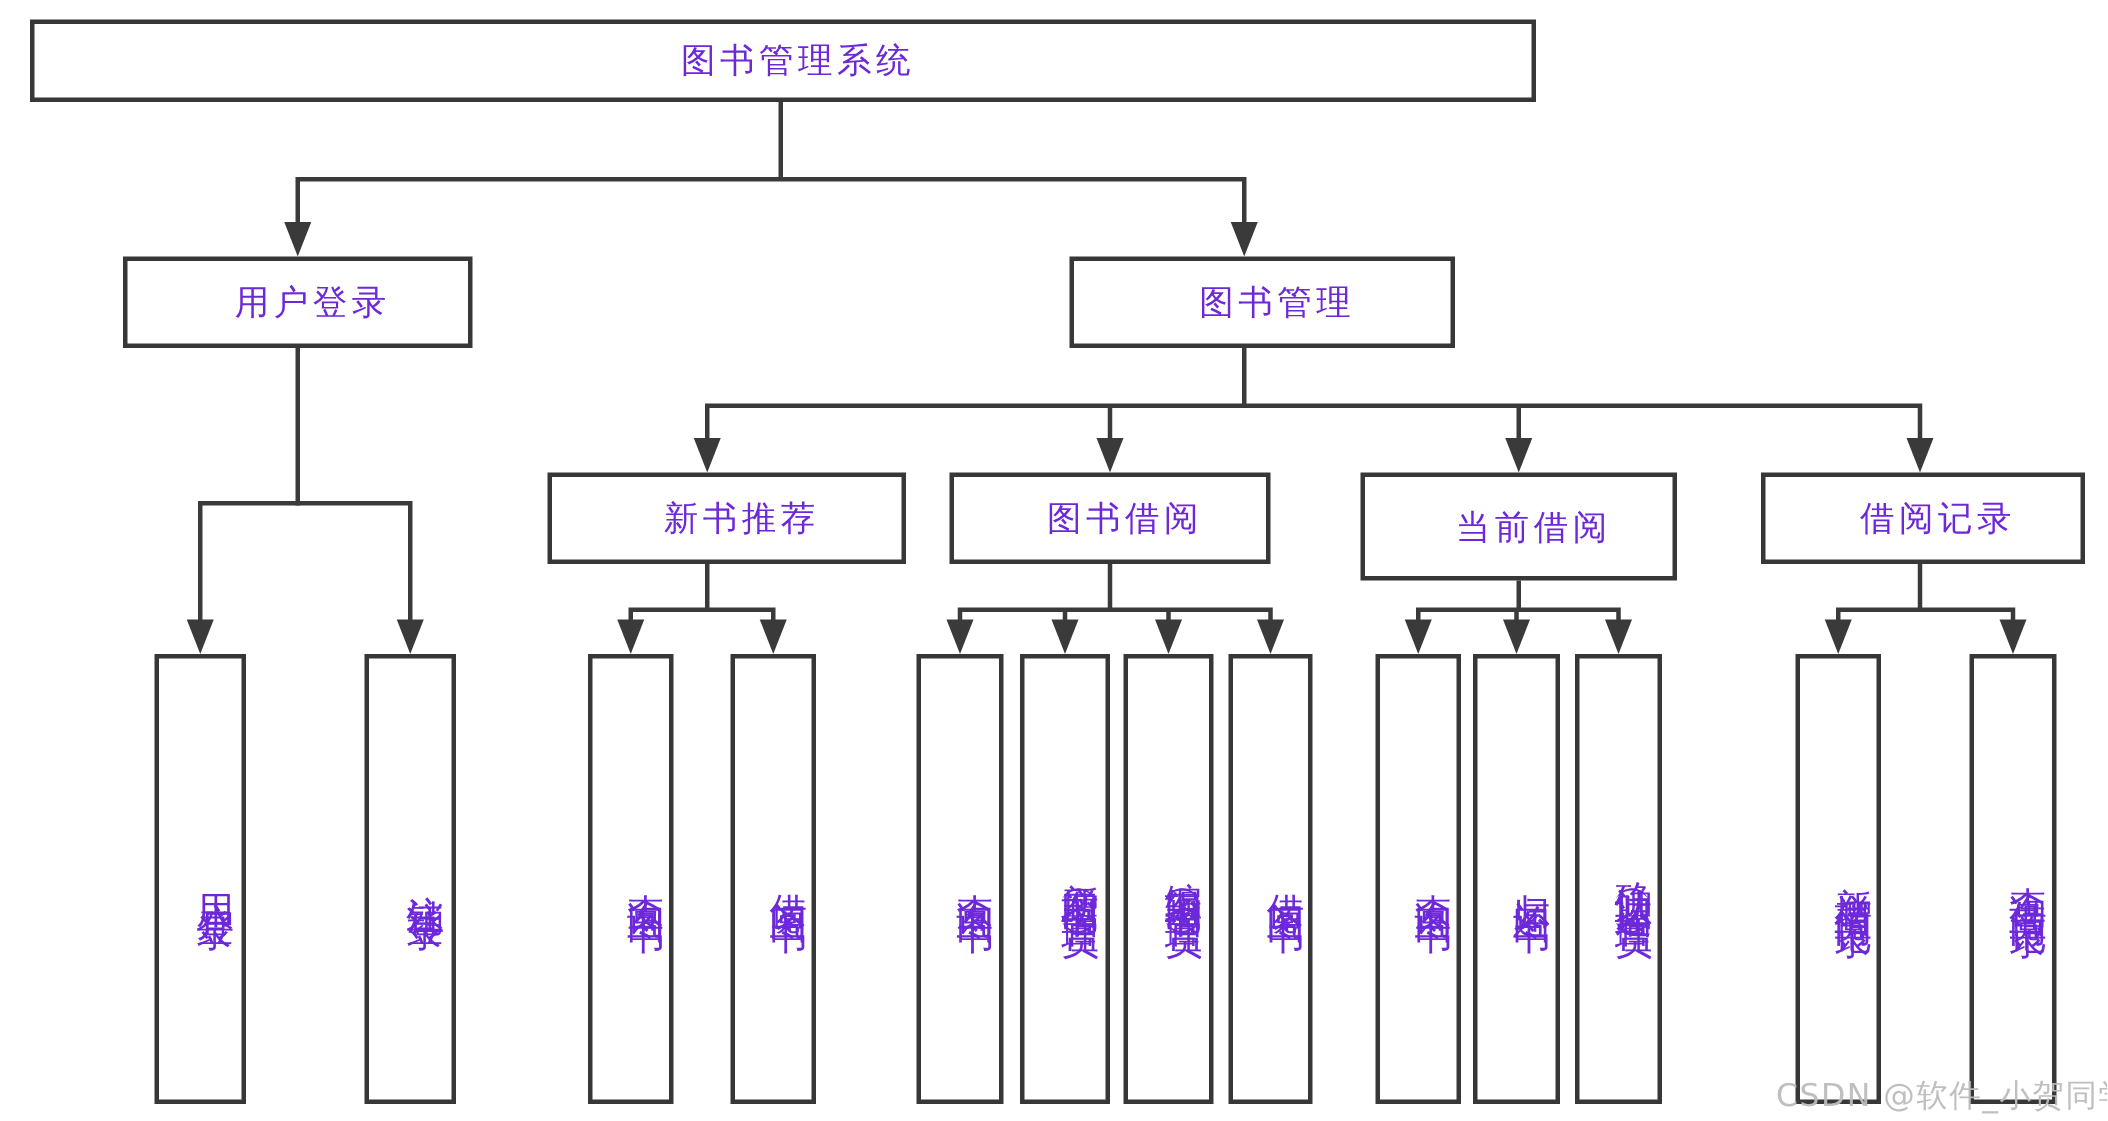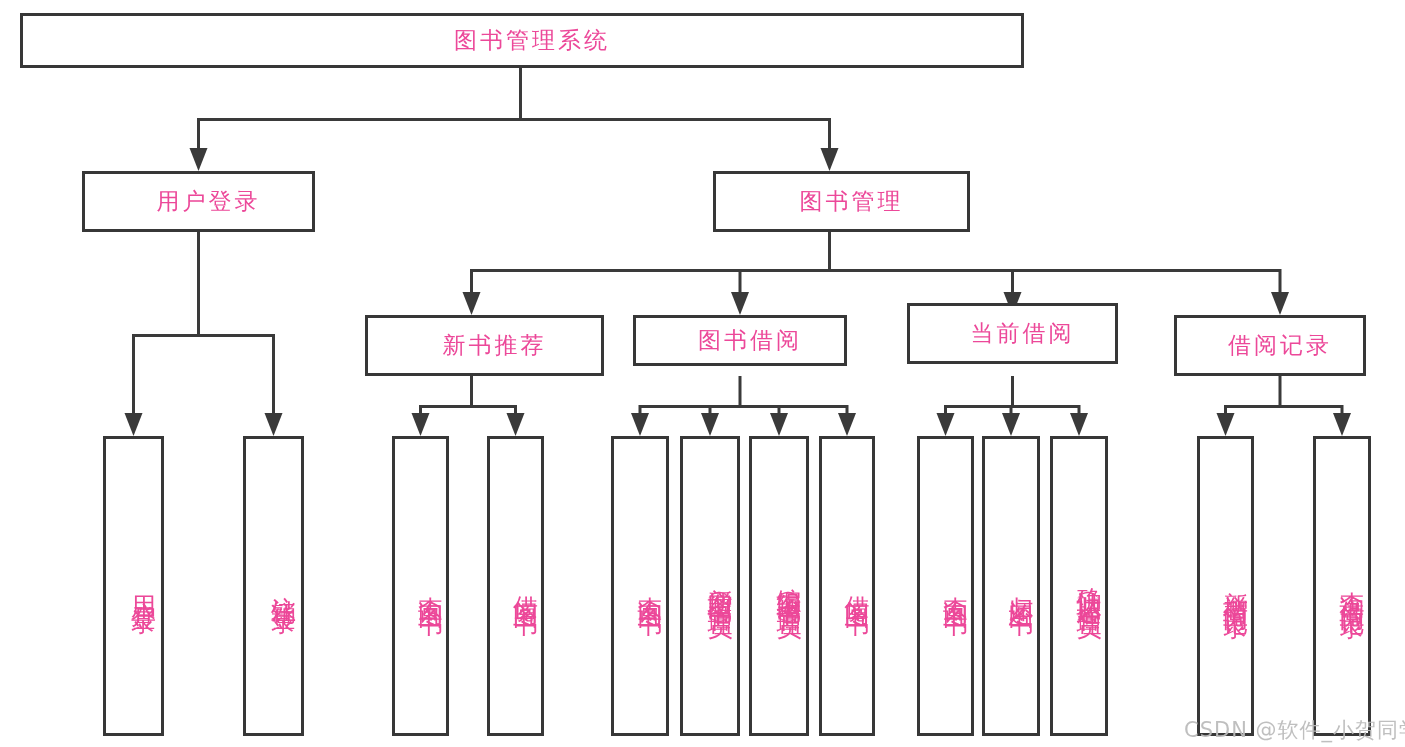--- a/index.html
+++ b/index.html
@@ -23,21 +23,21 @@
   }
   .box {
     position: absolute;
     box-sizing: border-box;
     background: #ffffff;
     border: 3px solid #373737;
     display: flex;
     align-items: center;
     justify-content: center;
     z-index: 2;
-    color: #ec4899;
+    color: #6d28d9;
     padding-left: 20px;
   }
   .box.h span {
     font-size: 23px;
     letter-spacing: 3px;
     white-space: nowrap;
   }
   .box.v span {
     writing-mode: vertical-rl;
     text-orientation: mixed;
@@ -119,27 +119,27 @@
   <div class="box h" style="left:82px;top:171px;width:233px;height:61px">
     <span>用户登录</span>
   </div>
   <div class="box h" style="left:713px;top:171px;width:257px;height:61px">
     <span>图书管理</span>
   </div>
 
   <div class="box h" style="left:365px;top:315px;width:239px;height:61px">
     <span>新书推荐</span>
   </div>
-  <div class="box h" style="left:633px;top:315px;width:214px;height:51px">
+  <div class="box h" style="left:633px;top:315px;width:214px;height:61px">
     <span>图书借阅</span>
   </div>
-  <div class="box h" style="left:907px;top:303px;width:211px;height:61px">
+  <div class="box h" style="left:907px;top:315px;width:211px;height:72px">
     <span>当前借阅</span>
   </div>
-  <div class="box h" style="left:1174px;top:315px;width:192px;height:61px">
+  <div class="box h" style="left:1174px;top:315px;width:216px;height:61px">
     <span>借阅记录</span>
   </div>
 
   <div class="box v" style="left:103px;top:436px;width:61px;height:300px">
     <span>用户登录</span>
   </div>
   <div class="box v" style="left:243px;top:436px;width:61px;height:300px">
     <span>注销登录</span>
   </div>
 

